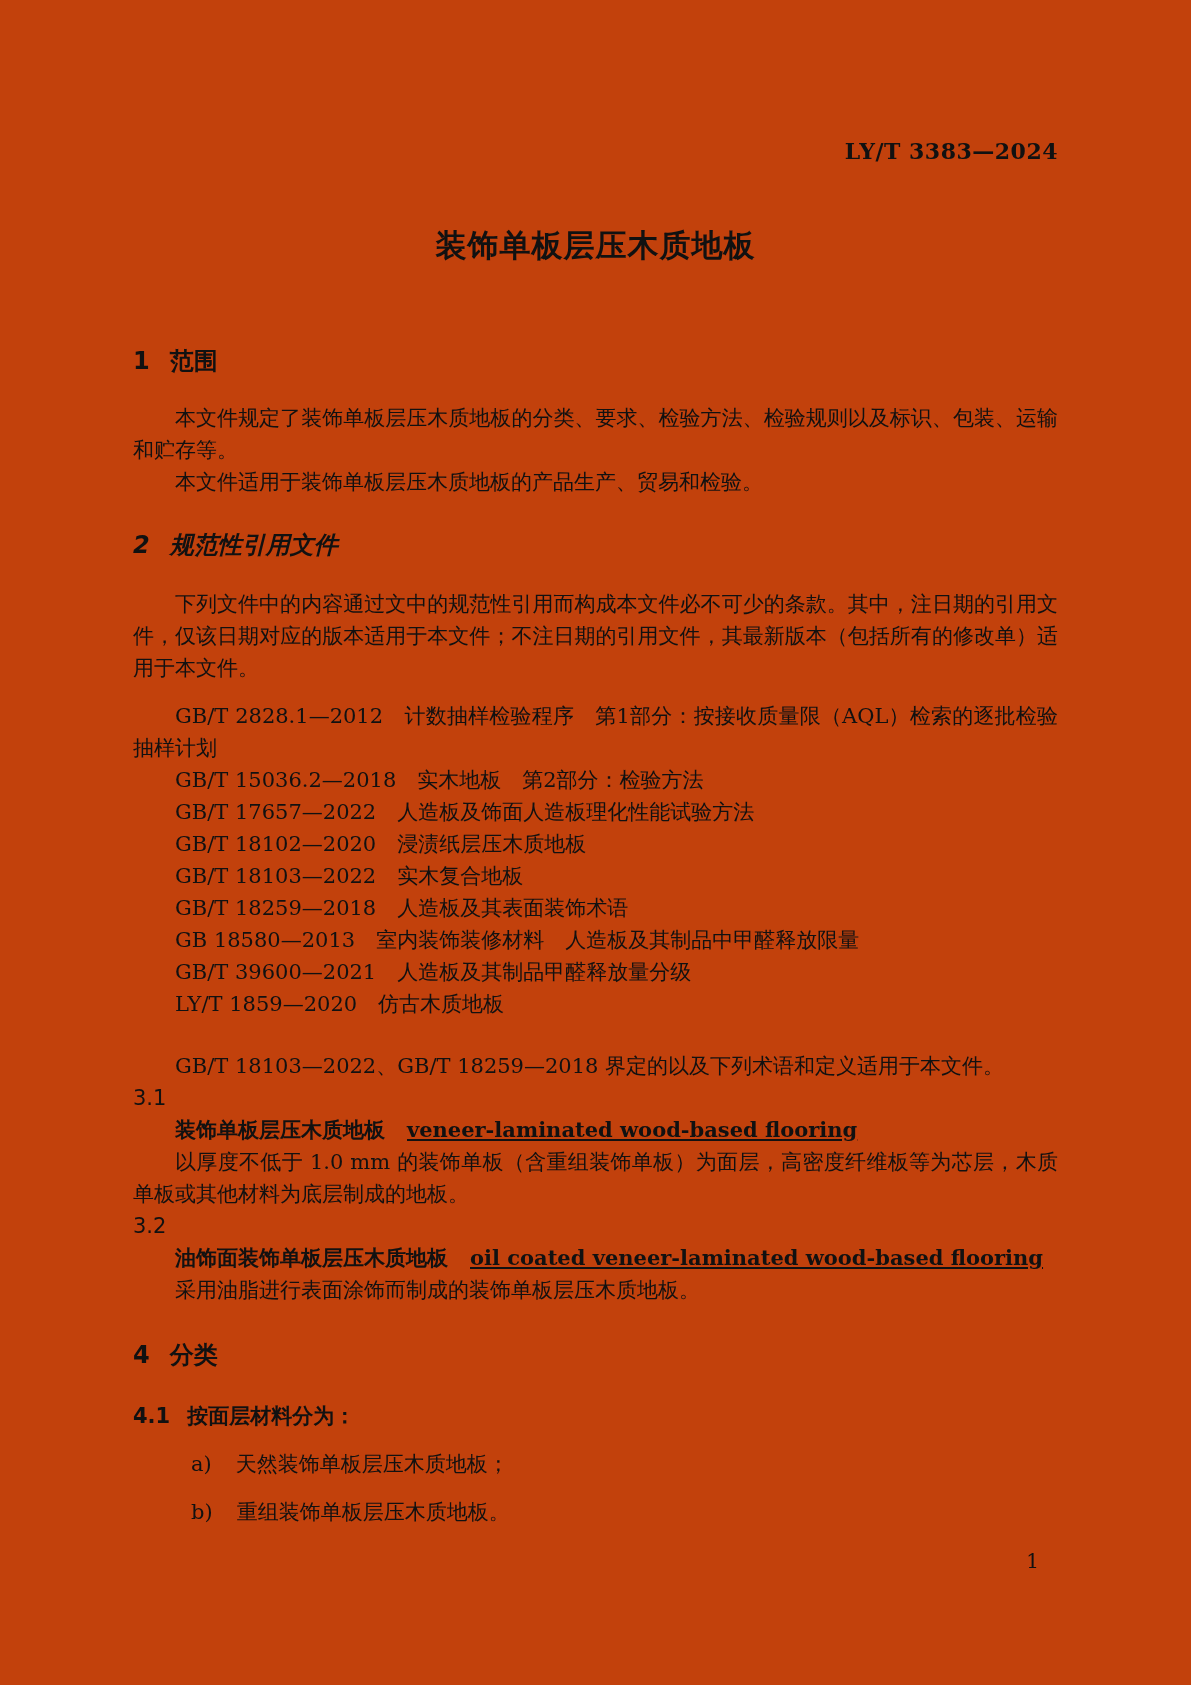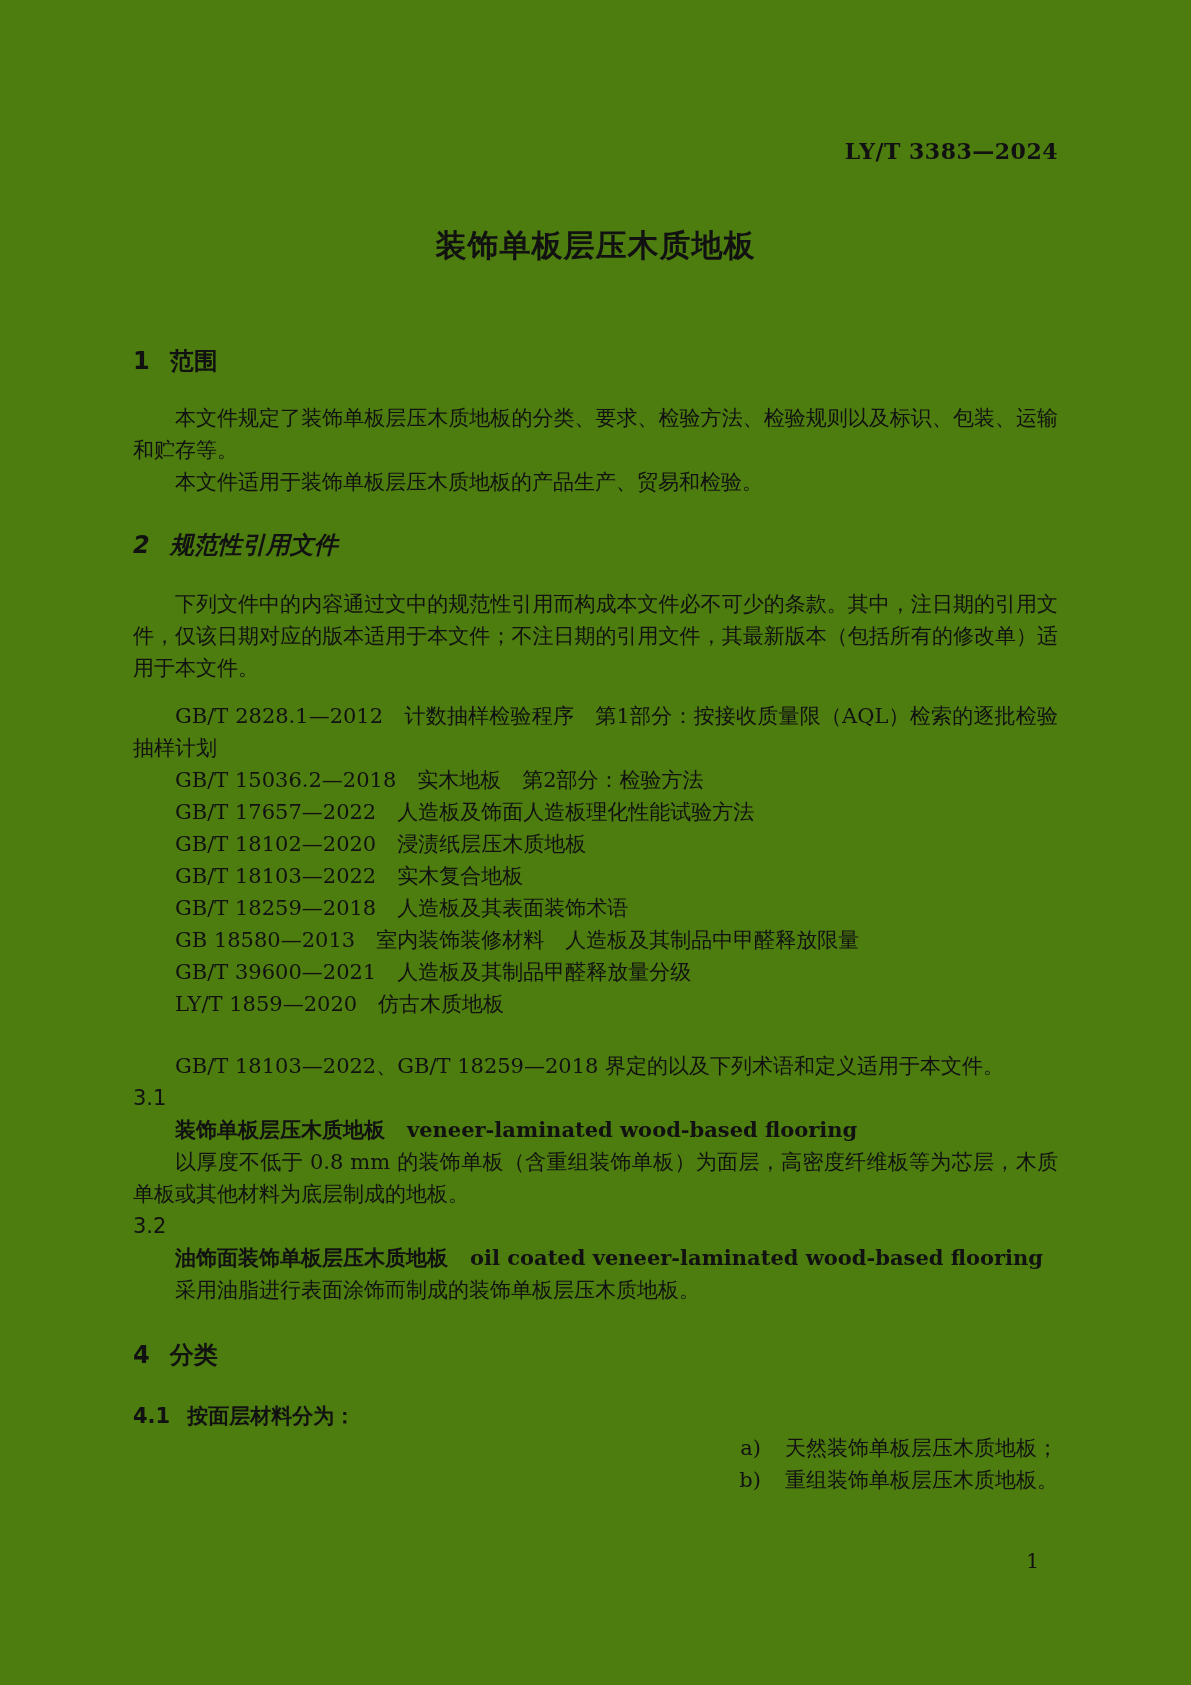--- a/index.html
+++ b/index.html
@@ -1,20 +1,20 @@
 <!DOCTYPE html>
 <html><head>
 <meta charset="utf-8">
 <style>
   html, body { margin: 0; padding: 0; background: #ffffff; }
   .page {
     position: relative;
     width: 1191px;
     height: 1685px;
-    background: #4d7c0f;
+    background: #c2410c;
     font-family: "DejaVu Serif", "Liberation Serif", serif;
     color: #111111;
     overflow: hidden;
   }
   .content { margin: 0 133px; }
 
   .doc-code {
     padding-top: 138px;
     text-align: right;
     font-size: 22px;
@@ -64,37 +64,36 @@
     margin: 0;
     padding-left: 42px;
     font-size: 21px;
     font-weight: bold;
     line-height: 32px;
   }
   .term-zh {
     font-family: "DejaVu Sans", "Liberation Sans", sans-serif;
     margin-right: 22px;
   }
-  .term-en { font-family: "DejaVu Serif", "Liberation Serif", serif; }
+  .term-en { font-family: "DejaVu Serif", "Liberation Serif", serif; text-decoration: underline; }
 
   .clause-41 {
     margin-top: 30px;
     font-family: "DejaVu Sans", "Liberation Sans", sans-serif;
     font-size: 21px;
     font-weight: bold;
     line-height: 32px;
   }
   .clause-41 .cl-num { margin-right: 17px; }
 
   .list-item {
-    margin: 0;
+    margin: 16px;
     padding-left: 42px;
     font-size: 21px;
     line-height: 32px;
-    text-align: right;
   }
   .list-item .marker { margin-right: 24px; }
 
   .page-number {
     position: absolute;
     right: 152px;
     bottom: 112px;
     font-size: 20px;
     line-height: 24px;
   }
@@ -130,21 +129,21 @@
       <p class="body-text indent">GB/T 39600—2021　人造板及其制品甲醛释放量分级</p>
       <p class="body-text indent">LY/T 1859—2020　仿古木质地板</p>
     </div>
 
     <p class="body-text indent mt-intro3">GB/T 18103—2022、GB/T 18259—2018 界定的以及下列术语和定义适用于本文件。</p>
 
     <div class="clause-num">3.1</div>
     <p class="term-line">
       <span class="term-zh">装饰单板层压木质地板</span><span class="term-en">veneer-laminated wood-based flooring</span>
     </p>
-    <p class="body-text indent">以厚度不低于 0.8 mm 的装饰单板（含重组装饰单板）为面层，高密度纤维板等为芯层，木质单板或其他材料为底层制成的地板。</p>
+    <p class="body-text indent">以厚度不低于 1.0 mm 的装饰单板（含重组装饰单板）为面层，高密度纤维板等为芯层，木质单板或其他材料为底层制成的地板。</p>
 
     <div class="clause-num">3.2</div>
     <p class="term-line">
       <span class="term-zh">油饰面装饰单板层压木质地板</span><span class="term-en">oil coated veneer-laminated wood-based flooring</span>
     </p>
     <p class="body-text indent">采用油脂进行表面涂饰而制成的装饰单板层压木质地板。</p>
 
     <div class="sec-heading m-sec4">
       <span class="sec-num">4</span><span class="sec-title">分类</span>
     </div>

